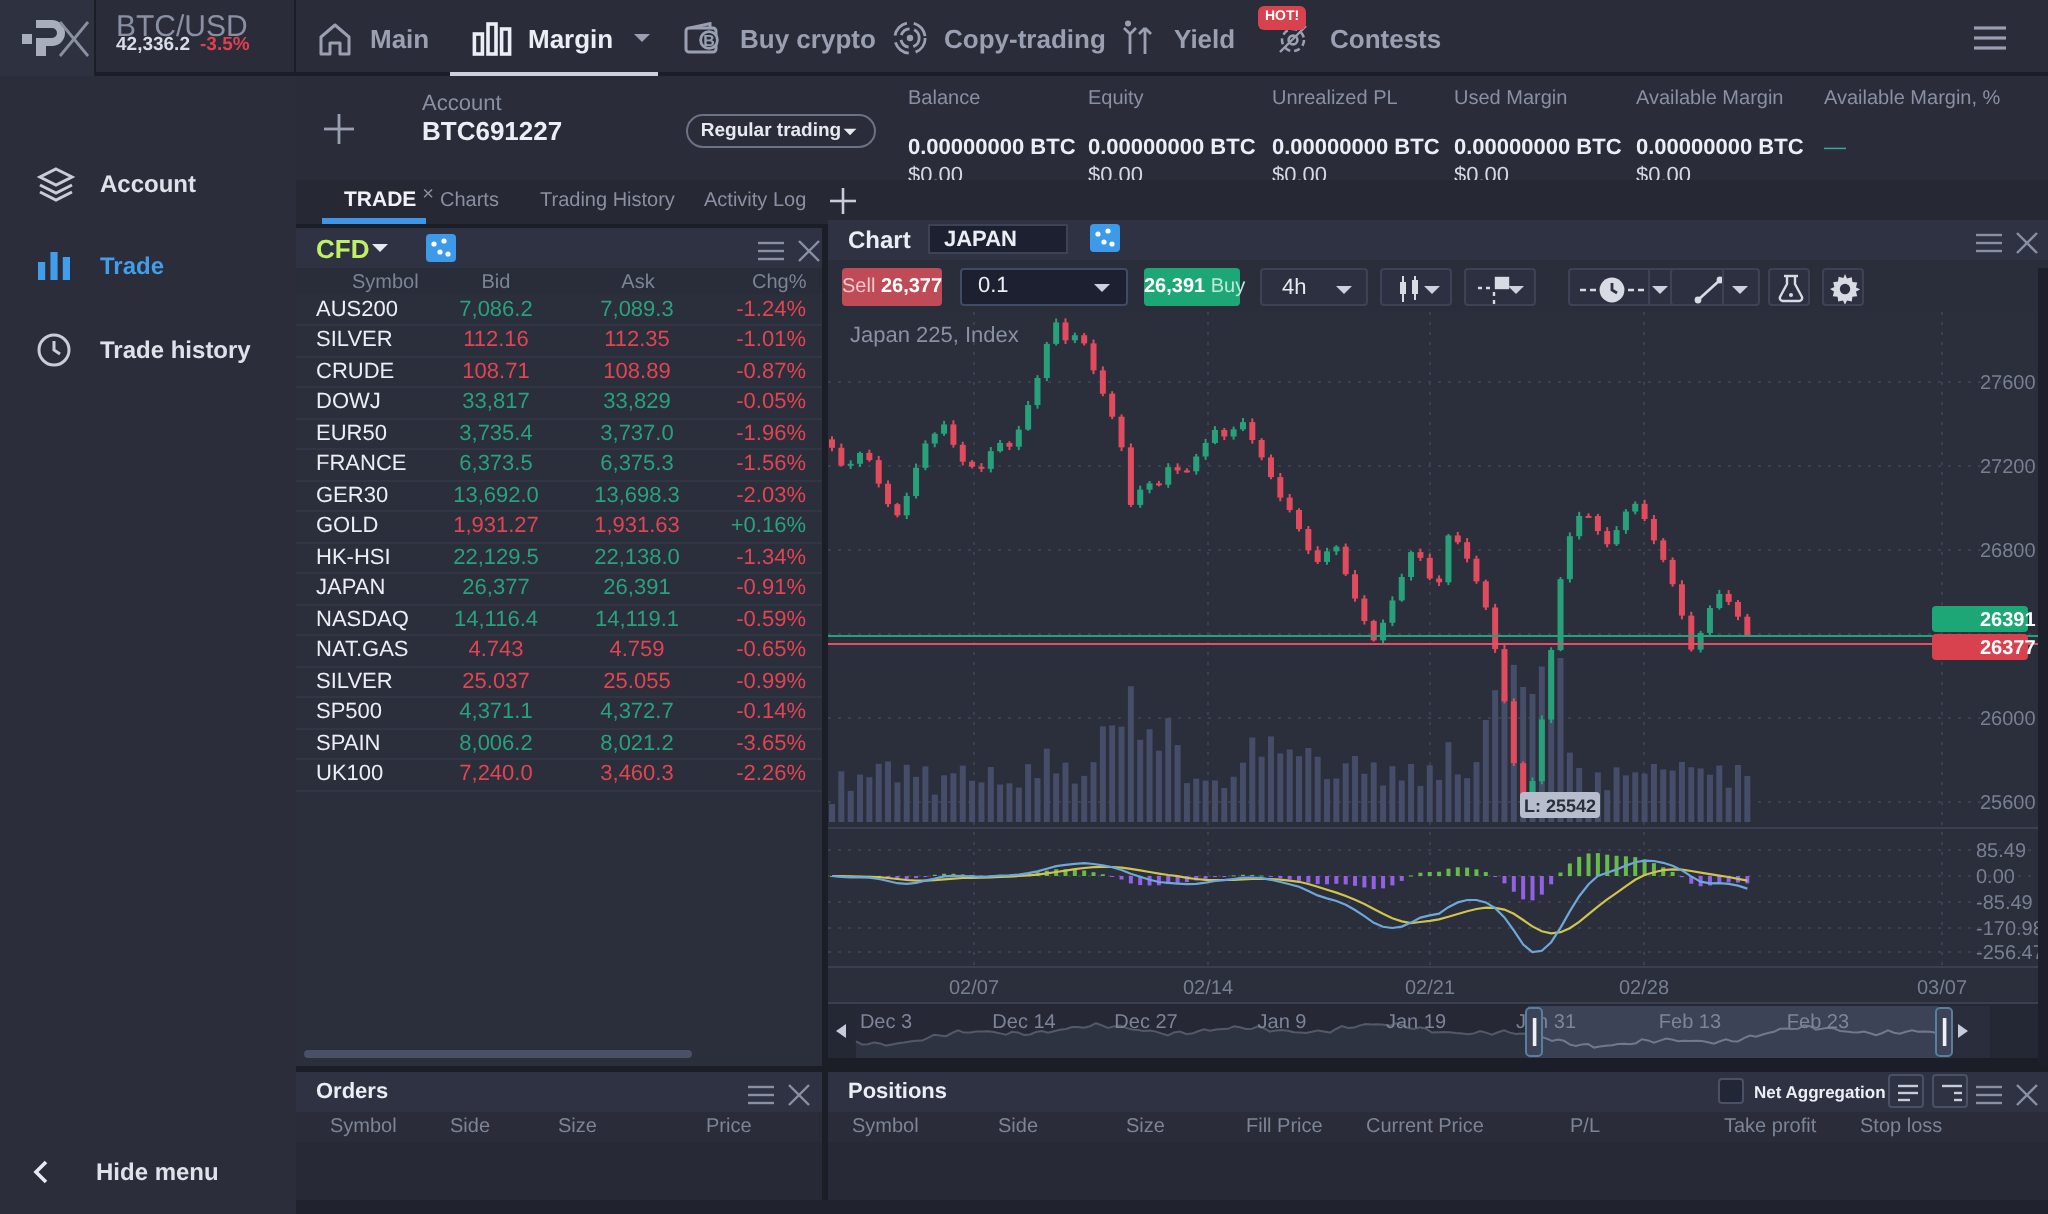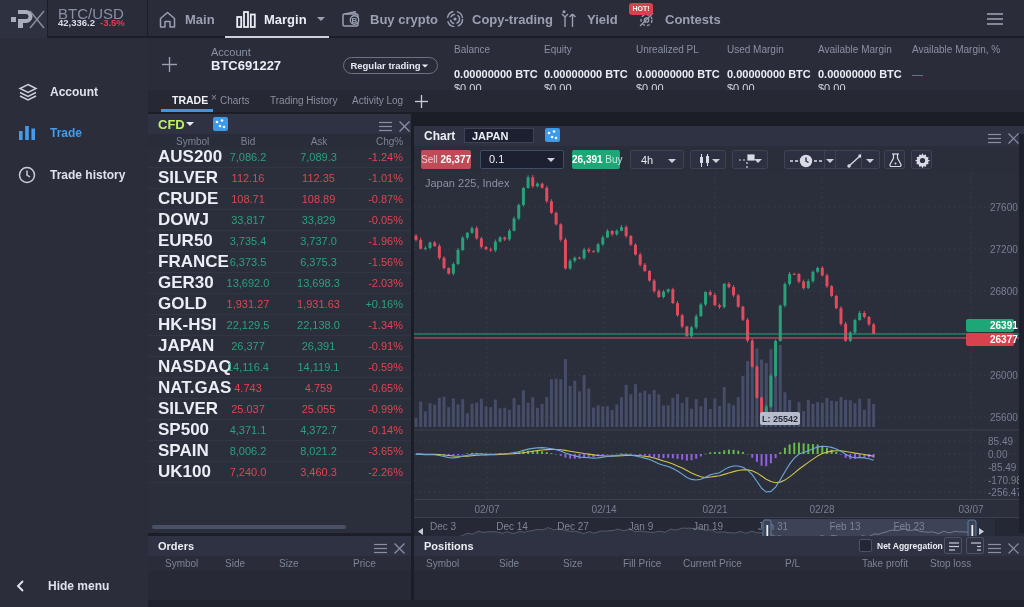--- a/index.html
+++ b/index.html
@@ -44,25 +44,25 @@
 #tabbar{left:148px;top:90px;width:876px;height:22px;background:#262834}
 .tab{position:absolute;top:90px;height:21px;line-height:21px;font-size:10px;color:#8a90a2}
 .tab.act{color:#f0f2f7;font-weight:bold;font-size:10.5px}
 #tab-underline{left:161px;top:109px;width:52px;height:3px;background:#3f96e8}
 #watchlist{left:148px;top:114px;width:263px;height:419px;background:#2b2e3b}
 #wl-head{position:absolute;left:0;top:0;width:263px;height:20px;background:#2f3242}
 #wl-cols{position:absolute;left:0;top:20px;width:263px;height:13px;background:#292c39;
   font-size:10px;color:#7d8496}
 table#wl{position:absolute;left:0;top:33px;width:263px;border-collapse:collapse;table-layout:fixed}
 #wl td{height:15.5px;font-size:11px;padding:0;border-bottom:1px solid #323544;white-space:nowrap}
-#wl td.sym{font-weight:bold;color:#eceef5;padding-left:10px;font-size:17px}
+#wl td.sym{font-weight:normal;color:#eceef5;padding-left:10px;font-size:11px}
 #wl td.c2,#wl td.c3{text-align:center}
 #wl td.c4{text-align:right;padding-right:8px}
 #wl-scroll{position:absolute;left:4px;top:411px;width:194px;height:4px;background:#4a5066;border-radius:2px}
-#chartpanel{left:414px;top:126px;width:610px;height:367px;background:#0f766e}
+#chartpanel{left:414px;top:110px;width:610px;height:367px;background:#0f766e}
 #ch-head{position:absolute;left:0;top:0;width:610px;height:20px;background:#2f3242}
 #ch-tool{position:absolute;left:0;top:20px;width:610px;height:26px;background:#2a2d3a}
 .tbtn{position:absolute;border:1px solid #3d4355;border-radius:2px;height:19px;top:4px;background:#2d3040}
 .caret{width:0;height:0;border-left:4px solid transparent;border-right:4px solid transparent;border-top:4px solid #cdd1dd;display:inline-block}
 #sell{position:absolute;left:7px;top:4px;width:50px;height:19px;background:#bf4b57;border-radius:2px;
  font-size:10px;text-align:center;line-height:19px;color:#efc7cc;white-space:nowrap}
 #sell b{color:#fff}
 #qty{position:absolute;left:66px;top:4px;width:84px;height:19px;background:#1d2030;border:1px solid #3f4c64;border-radius:2px;color:#eceef5;font-size:11px;line-height:17px;padding-left:8px}
 #buy{position:absolute;left:158px;top:4px;width:48px;height:19px;background:#1ea776;border-radius:2px;
  font-size:10px;text-align:center;line-height:19px;color:#bfe8d8;white-space:nowrap}

